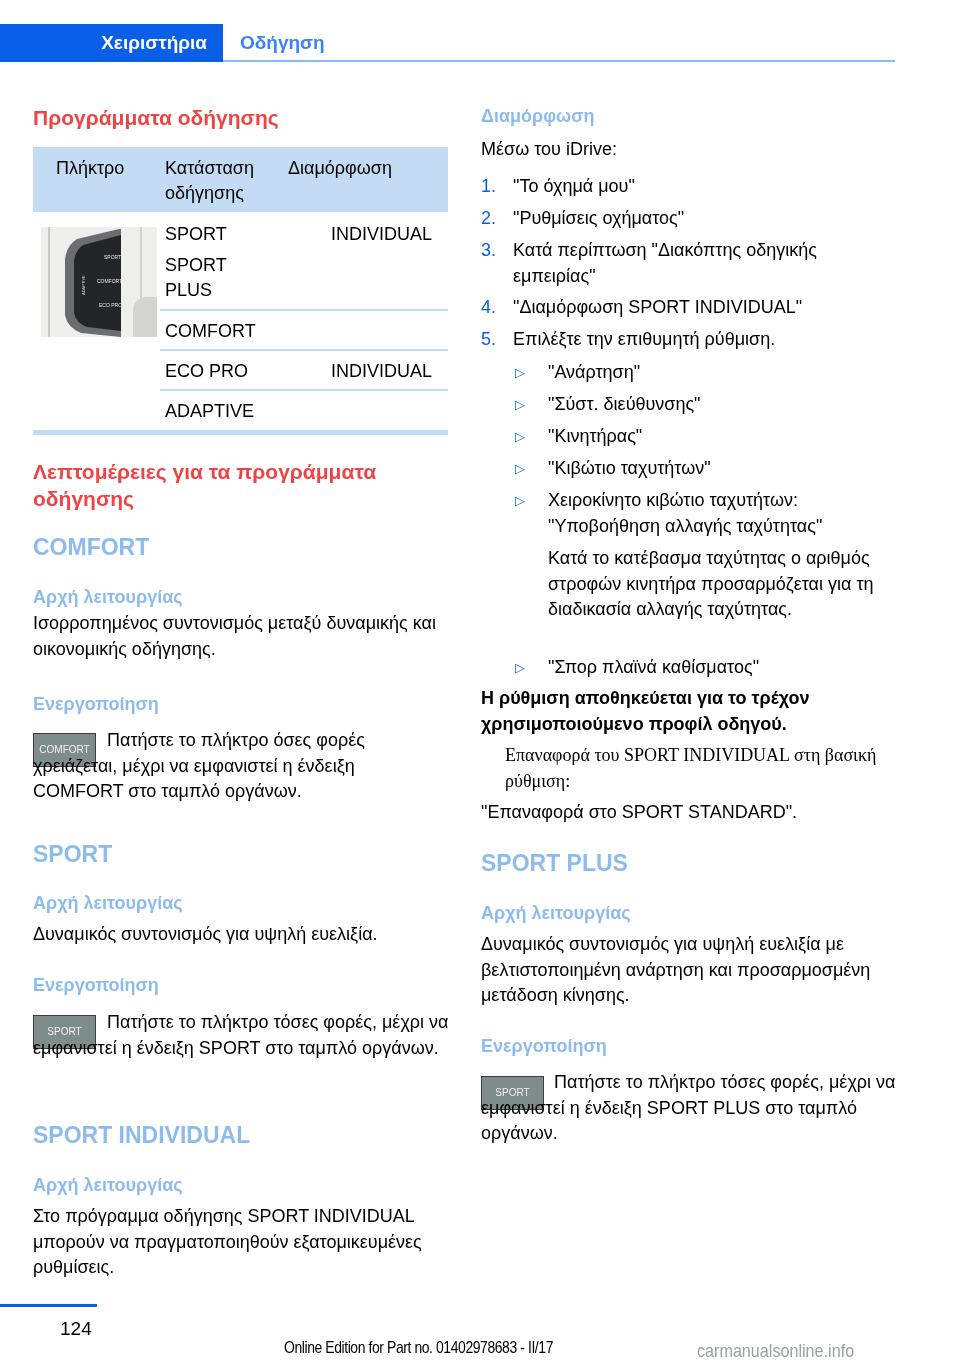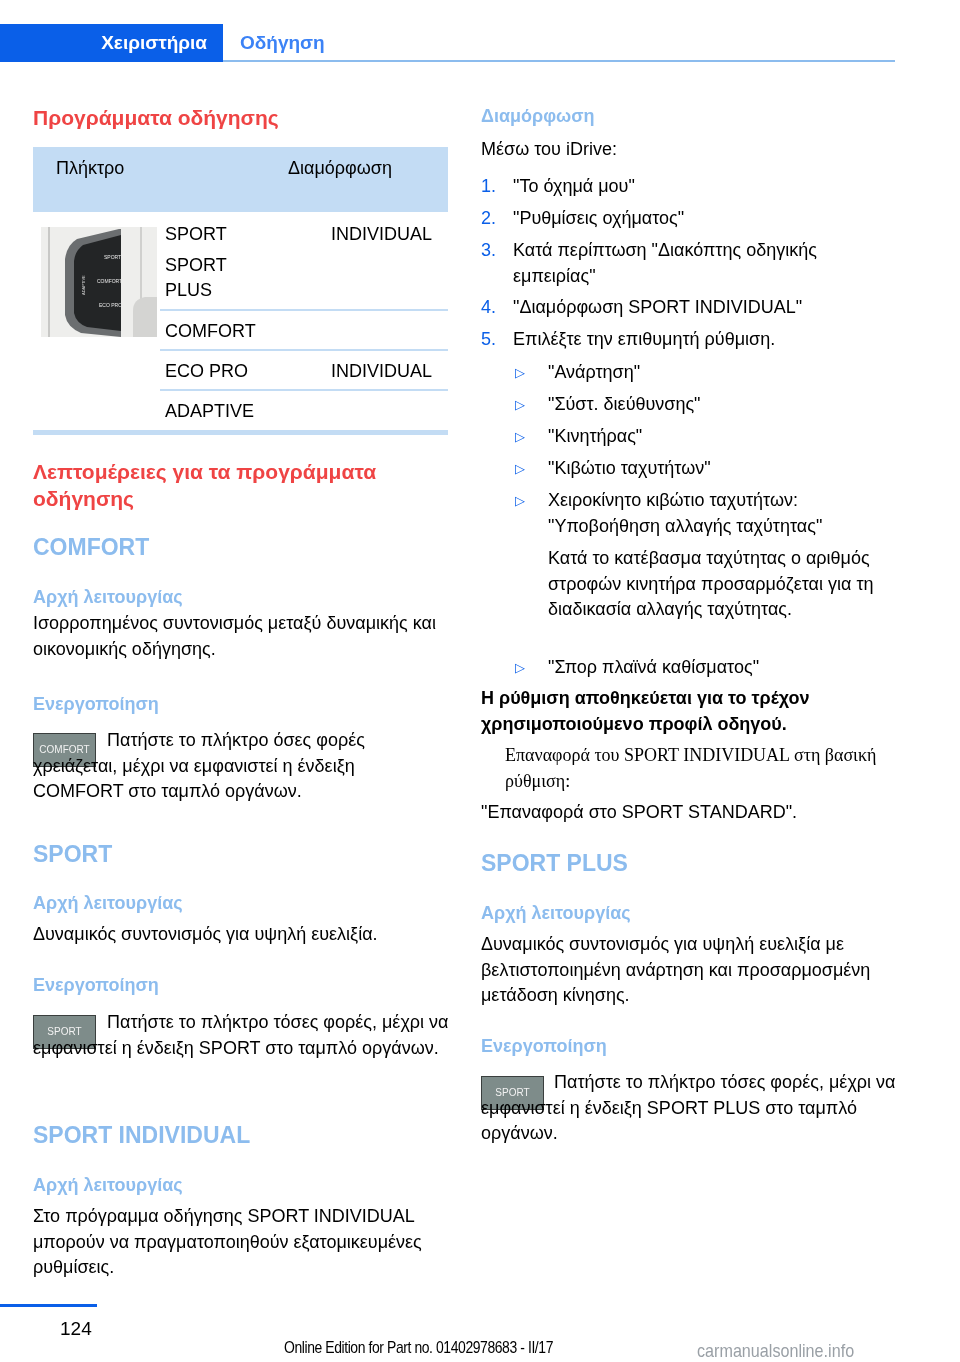--- a/index.html
+++ b/index.html
@@ -48,20 +48,21 @@
 <div class="header">
   <div class="tab-active">Χειριστήρια</div>
   <div class="tab-inactive">Οδήγηση</div>
 </div>
 
 <div class="h1 abs" style="left:33px; top:104px;">Προγράμματα οδήγησης</div>
 
 <div class="tbl">
   <div class="tbl-head">
     <span class="c1">Πλήκτρο</span>
+    <span class="c2">Κατάσταση οδήγησης</span>
     <span class="c3">Διαμόρφωση</span>
   </div>
 
   <div class="tbl-img">
     <svg width="116" height="110" viewBox="0 0 116 110">
       <rect x="0" y="0" width="116" height="110" fill="#eeeeec"></rect>
       <line x1="8" y1="0" x2="8" y2="110" stroke="#c8c8c6" stroke-width="2"></line>
       <line x1="100" y1="0" x2="100" y2="110" stroke="#d0d0ce" stroke-width="2"></line>
       <path d="M78 2 L36 12 Q26 18 24 32 L24 88 Q26 100 40 106 L80 110 L80 2 Z" fill="#6b6e70"></path>
       <path d="M80 8 L42 18 Q34 24 33 34 L33 86 Q35 96 46 100 L80 104 Z" fill="#232526"></path>

